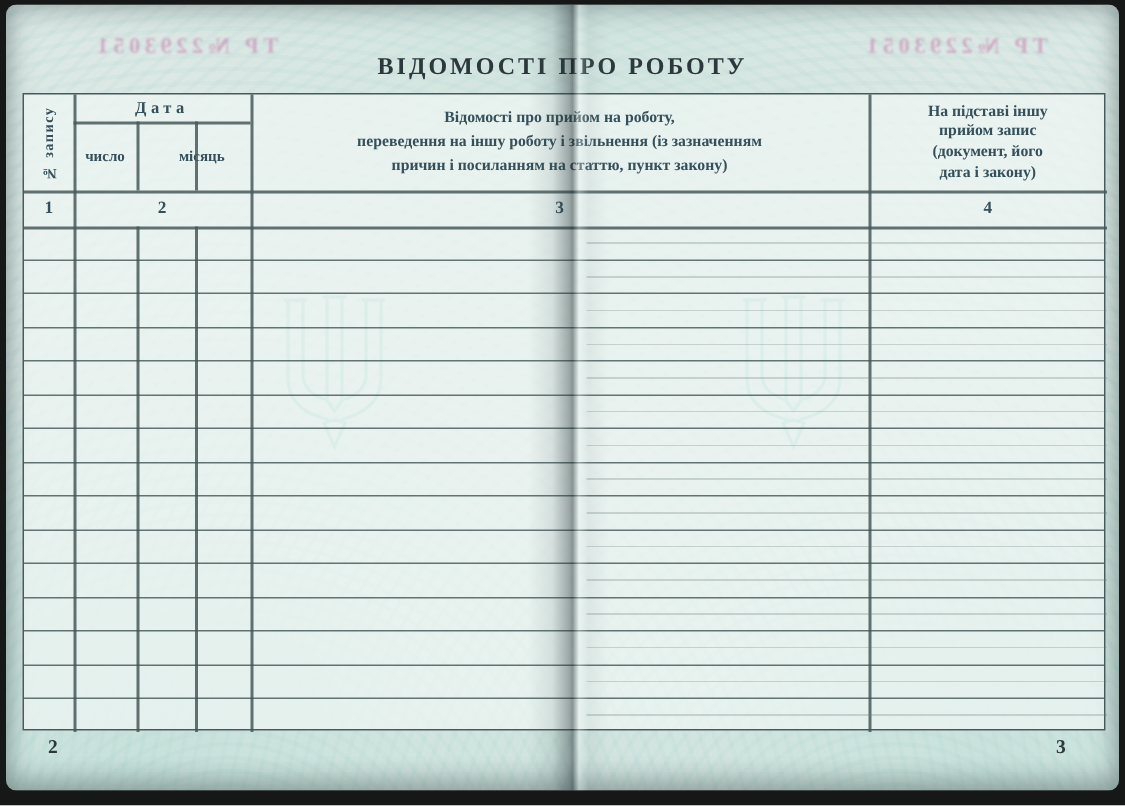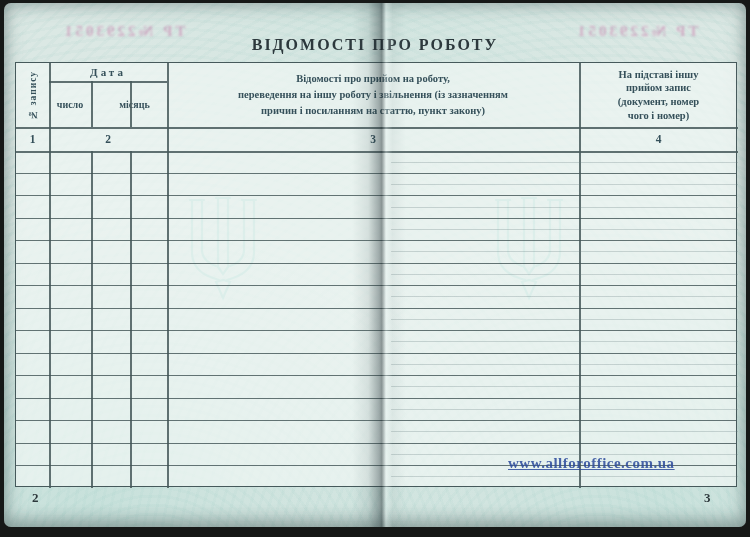--- a/index.html
+++ b/index.html
@@ -133,22 +133,22 @@
       <div class="cell date-cell">Дата</div>
       <div class="cell subhead sub-month">місяць</div>
       <div class="cell desc-cell">
         <div>Відомості про прийом на роботу,</div>
         <div>переведення на іншу роботу і звільнення (із зазначенням</div>
         <div>причин і посиланням на статтю, пункт закону)</div>
       </div>
       <div class="cell basis-cell">
         <div>На підставі іншу</div>
         <div>прийом запис</div>
-        <div>(документ, номер</div>
-        <div>чого і номер)</div>
+        <div>(документ, його</div>
+        <div>дата і закону)</div>
       </div>
 
       <div class="cell numrow num1">1</div>
       <div class="cell numrow num2">2</div>
       <div class="cell numrow num3">3</div>
       <div class="cell numrow num4">4</div>
 
       <div class="vline" style="left:33px;top:0;height:425px;"></div>
       <div class="vline" style="left:75px;top:18px;height:46px;"></div>
       <div class="vline" style="left:75px;top:88px;height:337px;"></div>
@@ -175,18 +175,17 @@
           <div class="trow"></div>
           <div class="trow"></div>
           <div class="trow"></div>
           <div class="trow"></div>
         </div>
       <div class="ghost-lines"></div>
     </div>
 
     <div class="fold"></div>
 
-    <div class="url-watermark">www.allforoffice.com.ua</div>
     <div class="pageno left">2</div>
     <div class="pageno right">3</div>
 
   </div>
 </div>
 
 </body></html>

